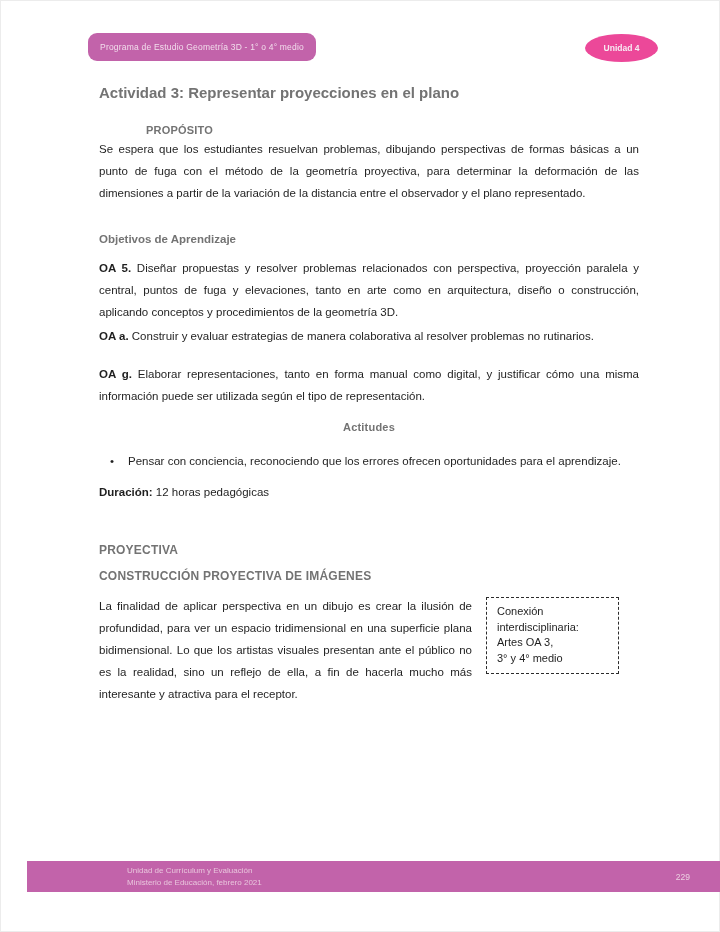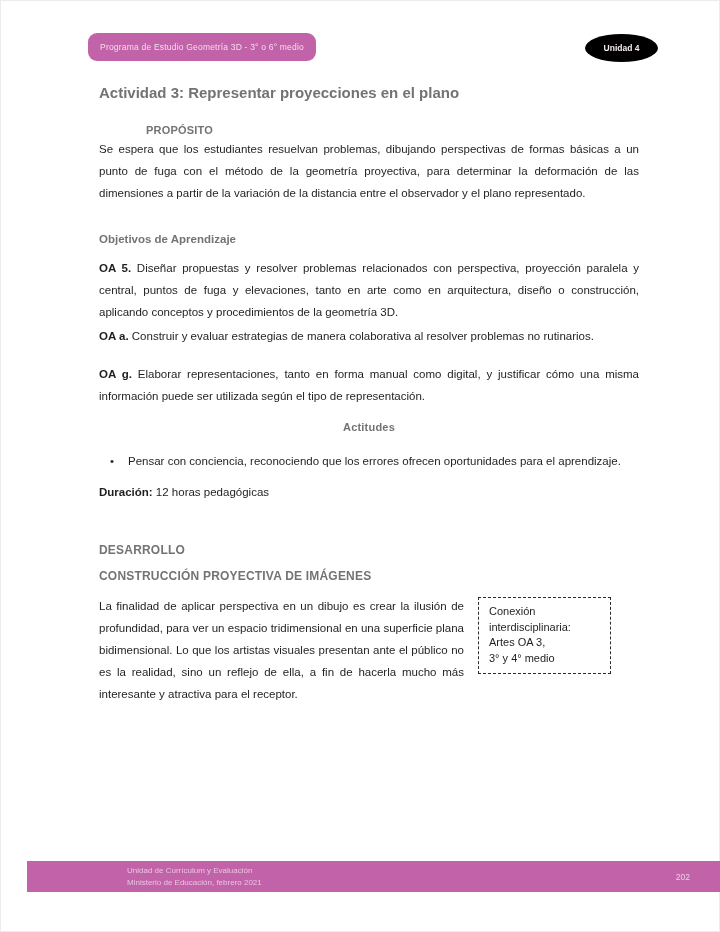--- a/index.html
+++ b/index.html
@@ -19,21 +19,21 @@
   .ribbon{
     left:88px; top:33px; width:228px; height:28px;
     background:#c263aa; border-radius:9px;
     display:flex; align-items:center; justify-content:center;
   }
   .ribbon-text{
     color:#f2ddec; font-size:8.5px; letter-spacing:.2px;
   }
   .unit-badge{
     left:585px; top:34px; width:73px; height:28px;
-    background:#000000; border-radius:50%;
+    background:#ec4899; border-radius:50%;
     display:flex; align-items:center; justify-content:center;
   }
   .unit-badge-text{ color:#f7ebf3; font-size:8.5px; font-weight:bold; }
 
   
   .accent{ color:#737373; }
   .page-title{ left:99px; top:84px; width:540px; font-size:15px; font-weight:bold; }
   .h-small{ left:99px; width:540px; font-size:11px; font-weight:bold; letter-spacing:.2px; }
   .h-mid{ left:99px; width:540px; font-size:11.5px; font-weight:bold; }
   .h-caps{ left:99px; width:540px; font-size:12px; font-weight:bold; letter-spacing:.2px; }
@@ -51,21 +51,21 @@
     display:flex; font-size:11.5px; line-height:16px;
   }
   .bullet-glyph{ width:29px; text-align:left; padding-left:11px; box-sizing:border-box; }
 
   .duracion{ left:99px; width:540px; font-size:11.5px; }
 
   
   .conn-box{
     float:right;
     width:112px;
-    margin:2px 28px 8px 14px;
+    margin:2px 20px 8px 14px;
     border:1.5px dashed #2b2b2b;
     padding:6px 9px 7px 10px;
     font-size:11px; line-height:15.5px;
     text-align:left;
   }
   .conn-box div{ white-space:nowrap; }
 
   
   .footer-bar{
     left:0; top:861px; width:720px; height:31px;
@@ -75,21 +75,21 @@
     padding:0 57px 0 100px;
     margin-left:27px;
   }
   .footer-lines{ color:#e8c4dc; font-size:8px; line-height:11.5px; }
   .footer-page{ color:#eccfe1; font-size:8.5px; }
 </style>
 </head>
 <body>
 
 <div class="abs ribbon">
-  <span class="ribbon-text">Programa de Estudio Geometría 3D - 3° o 6° medio</span>
+  <span class="ribbon-text">Programa de Estudio Geometría 3D - 1° o 4° medio</span>
 </div>
 <div class="abs unit-badge">
   <span class="unit-badge-text">Unidad 4</span>
 </div>
 
 <div class="abs page-title accent">Actividad 3: Representar proyecciones en el plano</div>
 
 <div class="abs h-small accent" style="top:124px;padding-left:47px;">PROPÓSITO</div>
 <div class="abs para" style="top:138px;">Se espera que los estudiantes resuelvan problemas, dibujando perspectivas de formas básicas a un punto de fuga con el método de la geometría proyectiva, para determinar la deformación de las dimensiones a partir de la variación de la distancia entre el observador y el plano representado.</div>
 
@@ -103,32 +103,32 @@
 
 <div class="abs h-small accent" style="top:421px;text-align:center;">Actitudes</div>
 
 <div class="abs bullet-row" style="top:453px;">
   <span class="bullet-glyph">•</span>
   <span>Pensar con conciencia, reconociendo que los errores ofrecen oportunidades para el aprendizaje.</span>
 </div>
 
 <div class="abs duracion" style="top:486px;"><b>Duración:</b><span> 12 horas pedagógicas</span></div>
 
-<div class="abs h-caps accent" style="top:543px;">DESARROLLO</div>
+<div class="abs h-caps accent" style="top:543px;">PROYECTIVA</div>
 <div class="abs h-caps accent" style="top:569px;">CONSTRUCCIÓN PROYECTIVA DE IMÁGENES</div>
 
 <div class="abs para" style="top:595px;">
   <span class="conn-box">
     <div>Conexión</div>
     <div>interdisciplinaria:</div>
     <div>Artes OA 3,</div>
     <div>3° y 4° medio</div>
   </span>
   <span>La finalidad de aplicar perspectiva en un dibujo es crear la ilusión de profundidad, para ver un espacio tridimensional en una superficie plana bidimensional. Lo que los artistas visuales presentan ante el público no es la realidad, sino un reflejo de ella, a fin de hacerla mucho más interesante y atractiva para el receptor.</span>
 </div>
 
 <div class="abs footer-bar">
   <div class="footer-lines">
     <div>Unidad de Currículum y Evaluación</div>
     <div>Ministerio de Educación, febrero 2021</div>
   </div>
-  <div class="footer-page">202</div>
+  <div class="footer-page">229</div>
 </div>
 
 </body></html>

